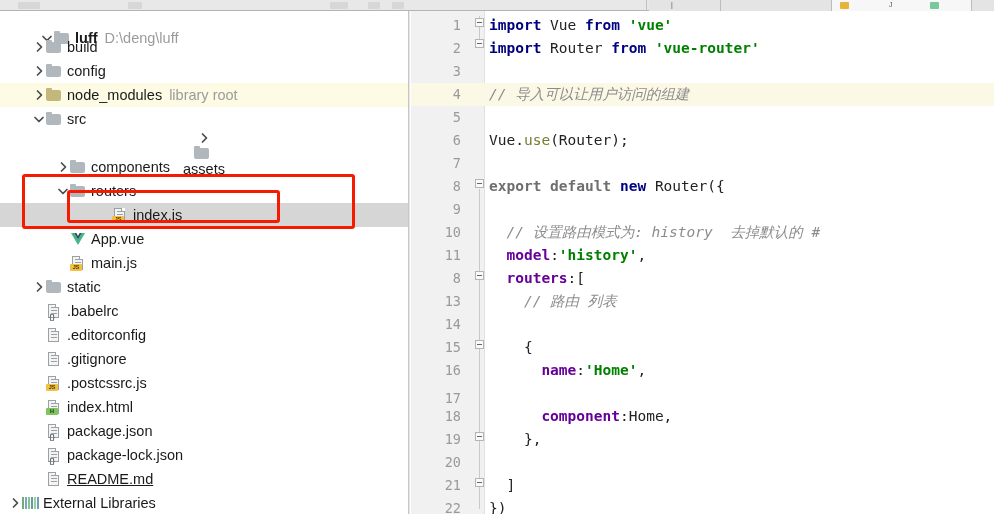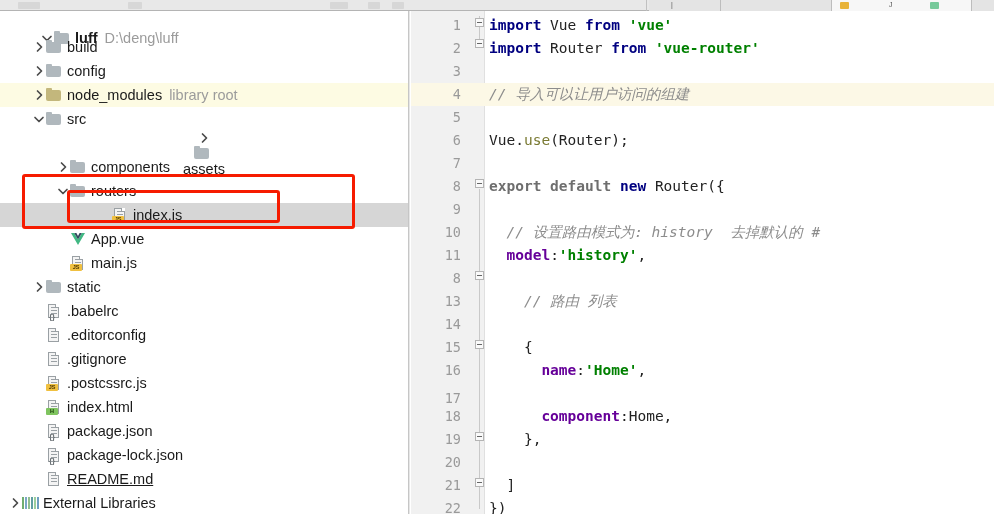--- a/index.html
+++ b/index.html
@@ -618,20 +618,21 @@
         <div class="code-line" style="top: 210px;">
           <span class="lnum">10</span>
           <span class="ctext"><span class="cmt">  // 设置路由模式为: history  去掉默认的 #</span></span>
         </div>
         <div class="code-line" style="top: 233px;">
           <span class="lnum">11</span>
           <span class="ctext"><span class="pl">  </span><span class="prop">model</span><span class="pl">:</span><span class="str">'history'</span><span class="pl">,</span></span>
         </div>
         <div class="code-line" style="top: 256px;">
           <span class="lnum">8</span>
+          <span class="ctext"><span class="pl">  </span><span class="prop">routers</span><span class="pl">:[</span></span>
         </div>
         <div class="code-line" style="top: 279px;">
           <span class="lnum">13</span>
           <span class="ctext"><span class="cmt">    // 路由 列表</span></span>
         </div>
         <div class="code-line" style="top: 302px;">
           <span class="lnum">14</span>
           <span class="ctext"></span>
         </div>
         <div class="code-line" style="top: 325px;">

